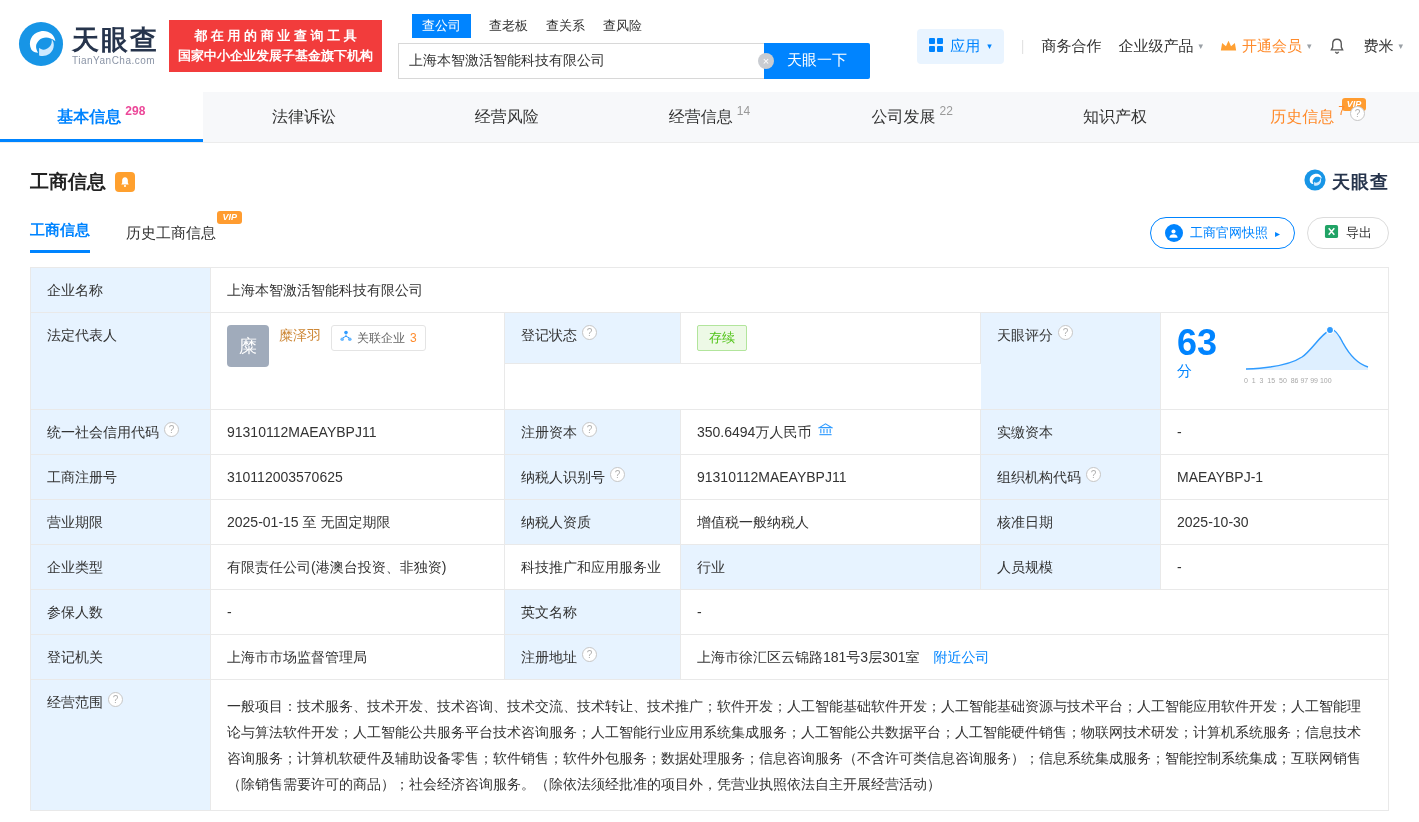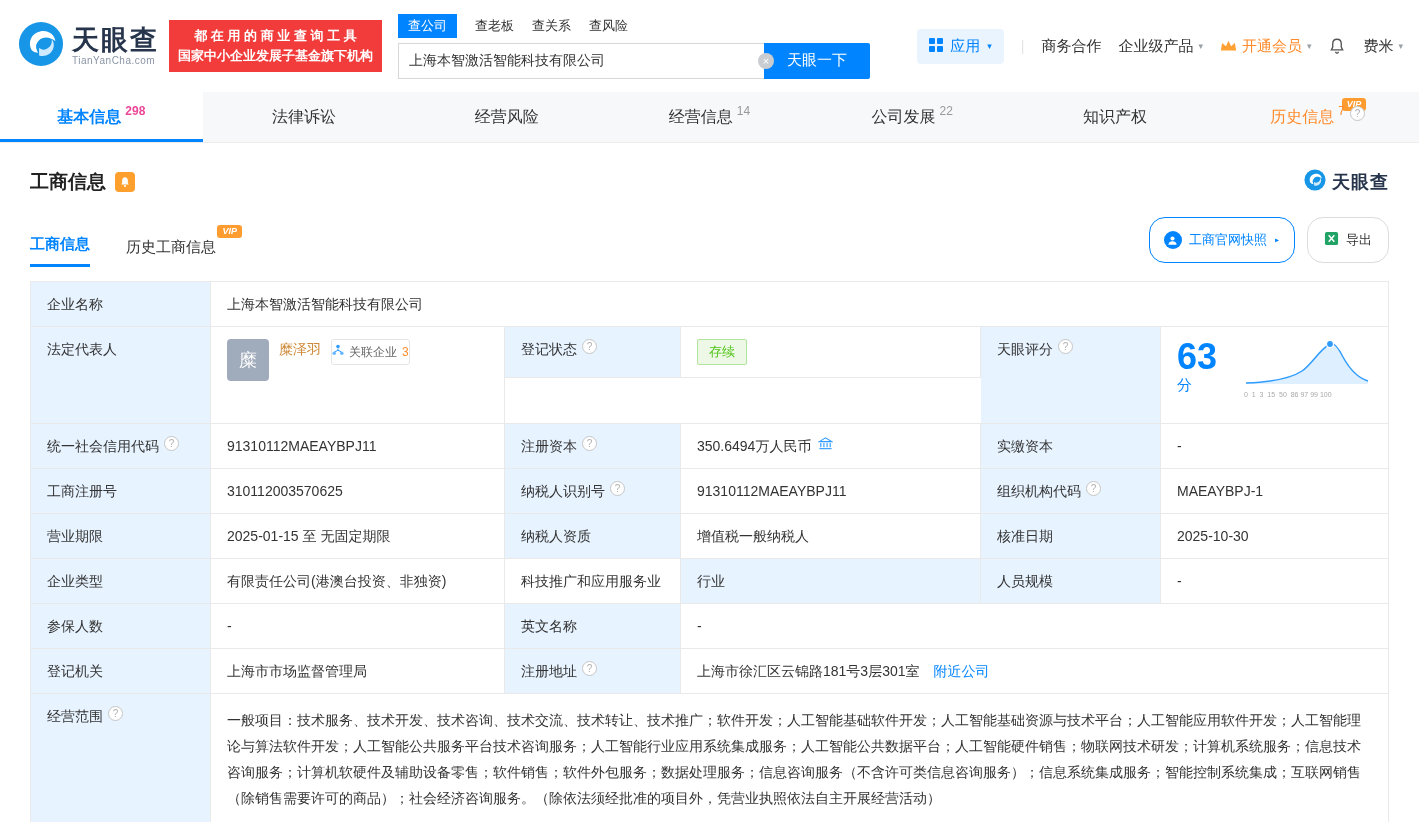--- a/index.html
+++ b/index.html
@@ -9,21 +9,21 @@
     font-family:"Liberation Sans","DejaVu Sans",sans-serif; color:#333;
   }
   
   .header { height:92px; display:flex; align-items:center; padding:0 16px 0 18px; background:#fff; }
   .logo { display:flex; align-items:center; gap:8px; cursor:pointer; flex:none; }
   .logo-text .cn { font-size:27px; font-weight:700; color:#26344c; letter-spacing:2px; line-height:1.1; }
   .logo-text .en { font-size:10px; color:#8a94a6; letter-spacing:.5px; }
   .slogan { margin-left:10px; background:#f23c3c; color:#fff; font-size:13px; font-weight:700;
             padding:6px 9px; line-height:1.55; text-align:center; flex:none; }
   .search-area { margin-left:16px; flex:none; }
-  .search-tabs { display:flex; gap:18px; font-size:13px; margin-bottom:5px; align-items:flex-end; }
+  .search-tabs { display:flex; gap:18px; font-size:13px; margin-bottom:5px; align-items:flex-end;margin-left:14px; }
   .search-tab { color:#333; cursor:pointer; padding:3px 0; }
   .search-tab.active { background:#0084ff; color:#fff; padding:3px 10px; }
   .search-box { display:flex; position:relative; }
   .search-box input { width:366px; height:36px; border:1px solid #d8d8d8; border-right:none;
       padding:0 32px 0 10px; font-size:14px; color:#333; outline:none;
       font-family:"Liberation Sans","DejaVu Sans",sans-serif; }
   .clear-ic { position:absolute; right:96px; top:10px; width:16px; height:16px; border-radius:50%;
       background:#c9ccd1; color:#fff; font-size:11px; line-height:16px; text-align:center; cursor:pointer; }
   .search-btn { width:106px; height:36px; background:#0084ff; color:#fff; font-size:15px; border:none;
       cursor:pointer; border-radius:0 2px 2px 0; font-family:"Liberation Sans","DejaVu Sans",sans-serif; }
@@ -57,22 +57,22 @@
   .page-title { font-size:19px; font-weight:700; color:#222; }
   .bell-badge { width:20px; height:20px; border-radius:4px; background:#ffa02e; margin-left:9px;
       display:flex; align-items:center; justify-content:center; cursor:pointer; }
   .watermark { margin-left:auto; display:flex; align-items:center; gap:6px; }
   .watermark .wm-text { font-size:18px; font-weight:700; color:#26344c; letter-spacing:1px; }
   .subtab-row { display:flex; align-items:flex-end; margin-top:22px; }
   .subtab { font-size:15px; color:#333; margin-right:36px; padding-bottom:10px; position:relative; cursor:pointer; }
   .subtab.active { color:#0084ff; font-weight:700; border-bottom:3px solid #0084ff; }
   .subtab .vip-tag { position:absolute; top:-13px; right:-26px; }
   .actions { margin-left:auto; display:flex; gap:12px; padding-bottom:4px; }
-  .btn { height:46px; border-radius:16px; display:flex; align-items:center; gap:7px; padding:0 14px;
-      font-size:13px; background:#fff; cursor:pointer; white-space:nowrap;font-family:Liberation Mono, monospace; }
+  .btn { height:32px; border-radius:16px; display:flex; align-items:center; gap:7px; padding:0 14px;
+      font-size:13px; background:#fff; cursor:pointer; white-space:nowrap; }
   .btn-snapshot { border:1px solid #0084ff; color:#0084ff; }
   .snap-ic { width:18px; height:18px; border-radius:50%; background:#0084ff; display:flex;
       align-items:center; justify-content:center; }
   .btn-export { border:1px solid #dcdcdc; color:#333; padding:0 16px; }
   .arrow-r { font-size:10px; }
   
   .table { margin-top:14px; border:1px solid #e9e9e9; }
   .trow { display:grid; grid-template-columns:180px 294px 176px 300px 180px 1fr; border-bottom:1px solid #e9e9e9; }
   .trow:last-child { border-bottom:none; }
   .cell { padding:12px 16px; font-size:14px; color:#333; border-right:1px solid #e9e9e9;
@@ -82,21 +82,21 @@
   .sp26 { grid-column:2/7; } .sp46 { grid-column:4/7; }
   .trow.rep { grid-template-rows:repeat(2, minmax(45px, auto)); }
   .p-c1 { grid-column:1; grid-row:1/3; } .p-c2 { grid-column:2; grid-row:1/3; }
   .p-c3a { grid-column:3; grid-row:1; } .p-c4a { grid-column:4; grid-row:1; }
   .p-c5 { grid-column:5; grid-row:1/3; } .p-c6 { grid-column:6; grid-row:1/3; }
   .bb { border-bottom:1px solid #e9e9e9; }
   .rep-value { gap:10px; }
   .avatar { width:42px; height:42px; border-radius:4px; background:#a0abbb; color:#fff; font-size:18px;
       display:flex; align-items:center; justify-content:center; cursor:pointer; flex:none; }
   .rep-name { color:#cd8736; cursor:pointer; }
-  .related-badge { border:1px solid #e4e4e4; border-radius:3px; padding:2px 0; font-size:12px;
+  .related-badge { border:1px solid #e4e4e4; border-radius:3px; padding:2px 8px; font-size:12px;
       color:#666; display:inline-flex; gap:5px; align-items:center; cursor:pointer; background:#fff; }
   .related-badge .num { color:#ff8b2c; }
   .status-badge { background:#edf9e6; color:#52c41a; border:1px solid #b2e59c; padding:2px 11px;
       font-size:13px; border-radius:2px; }
   .score-cell { gap:12px; }
   .score-num { font-size:36px; font-weight:700; color:#0084ff; line-height:1; }
   .score-unit { font-size:15px; color:#0084ff; }
   .chart-wrap { width:128px; }
   .axis { font-size:7px; color:#a8a8a8; white-space:pre; margin-top:1px; line-height:1; }
   .cap-ic { margin-left:7px; display:inline-flex; cursor:pointer; }

